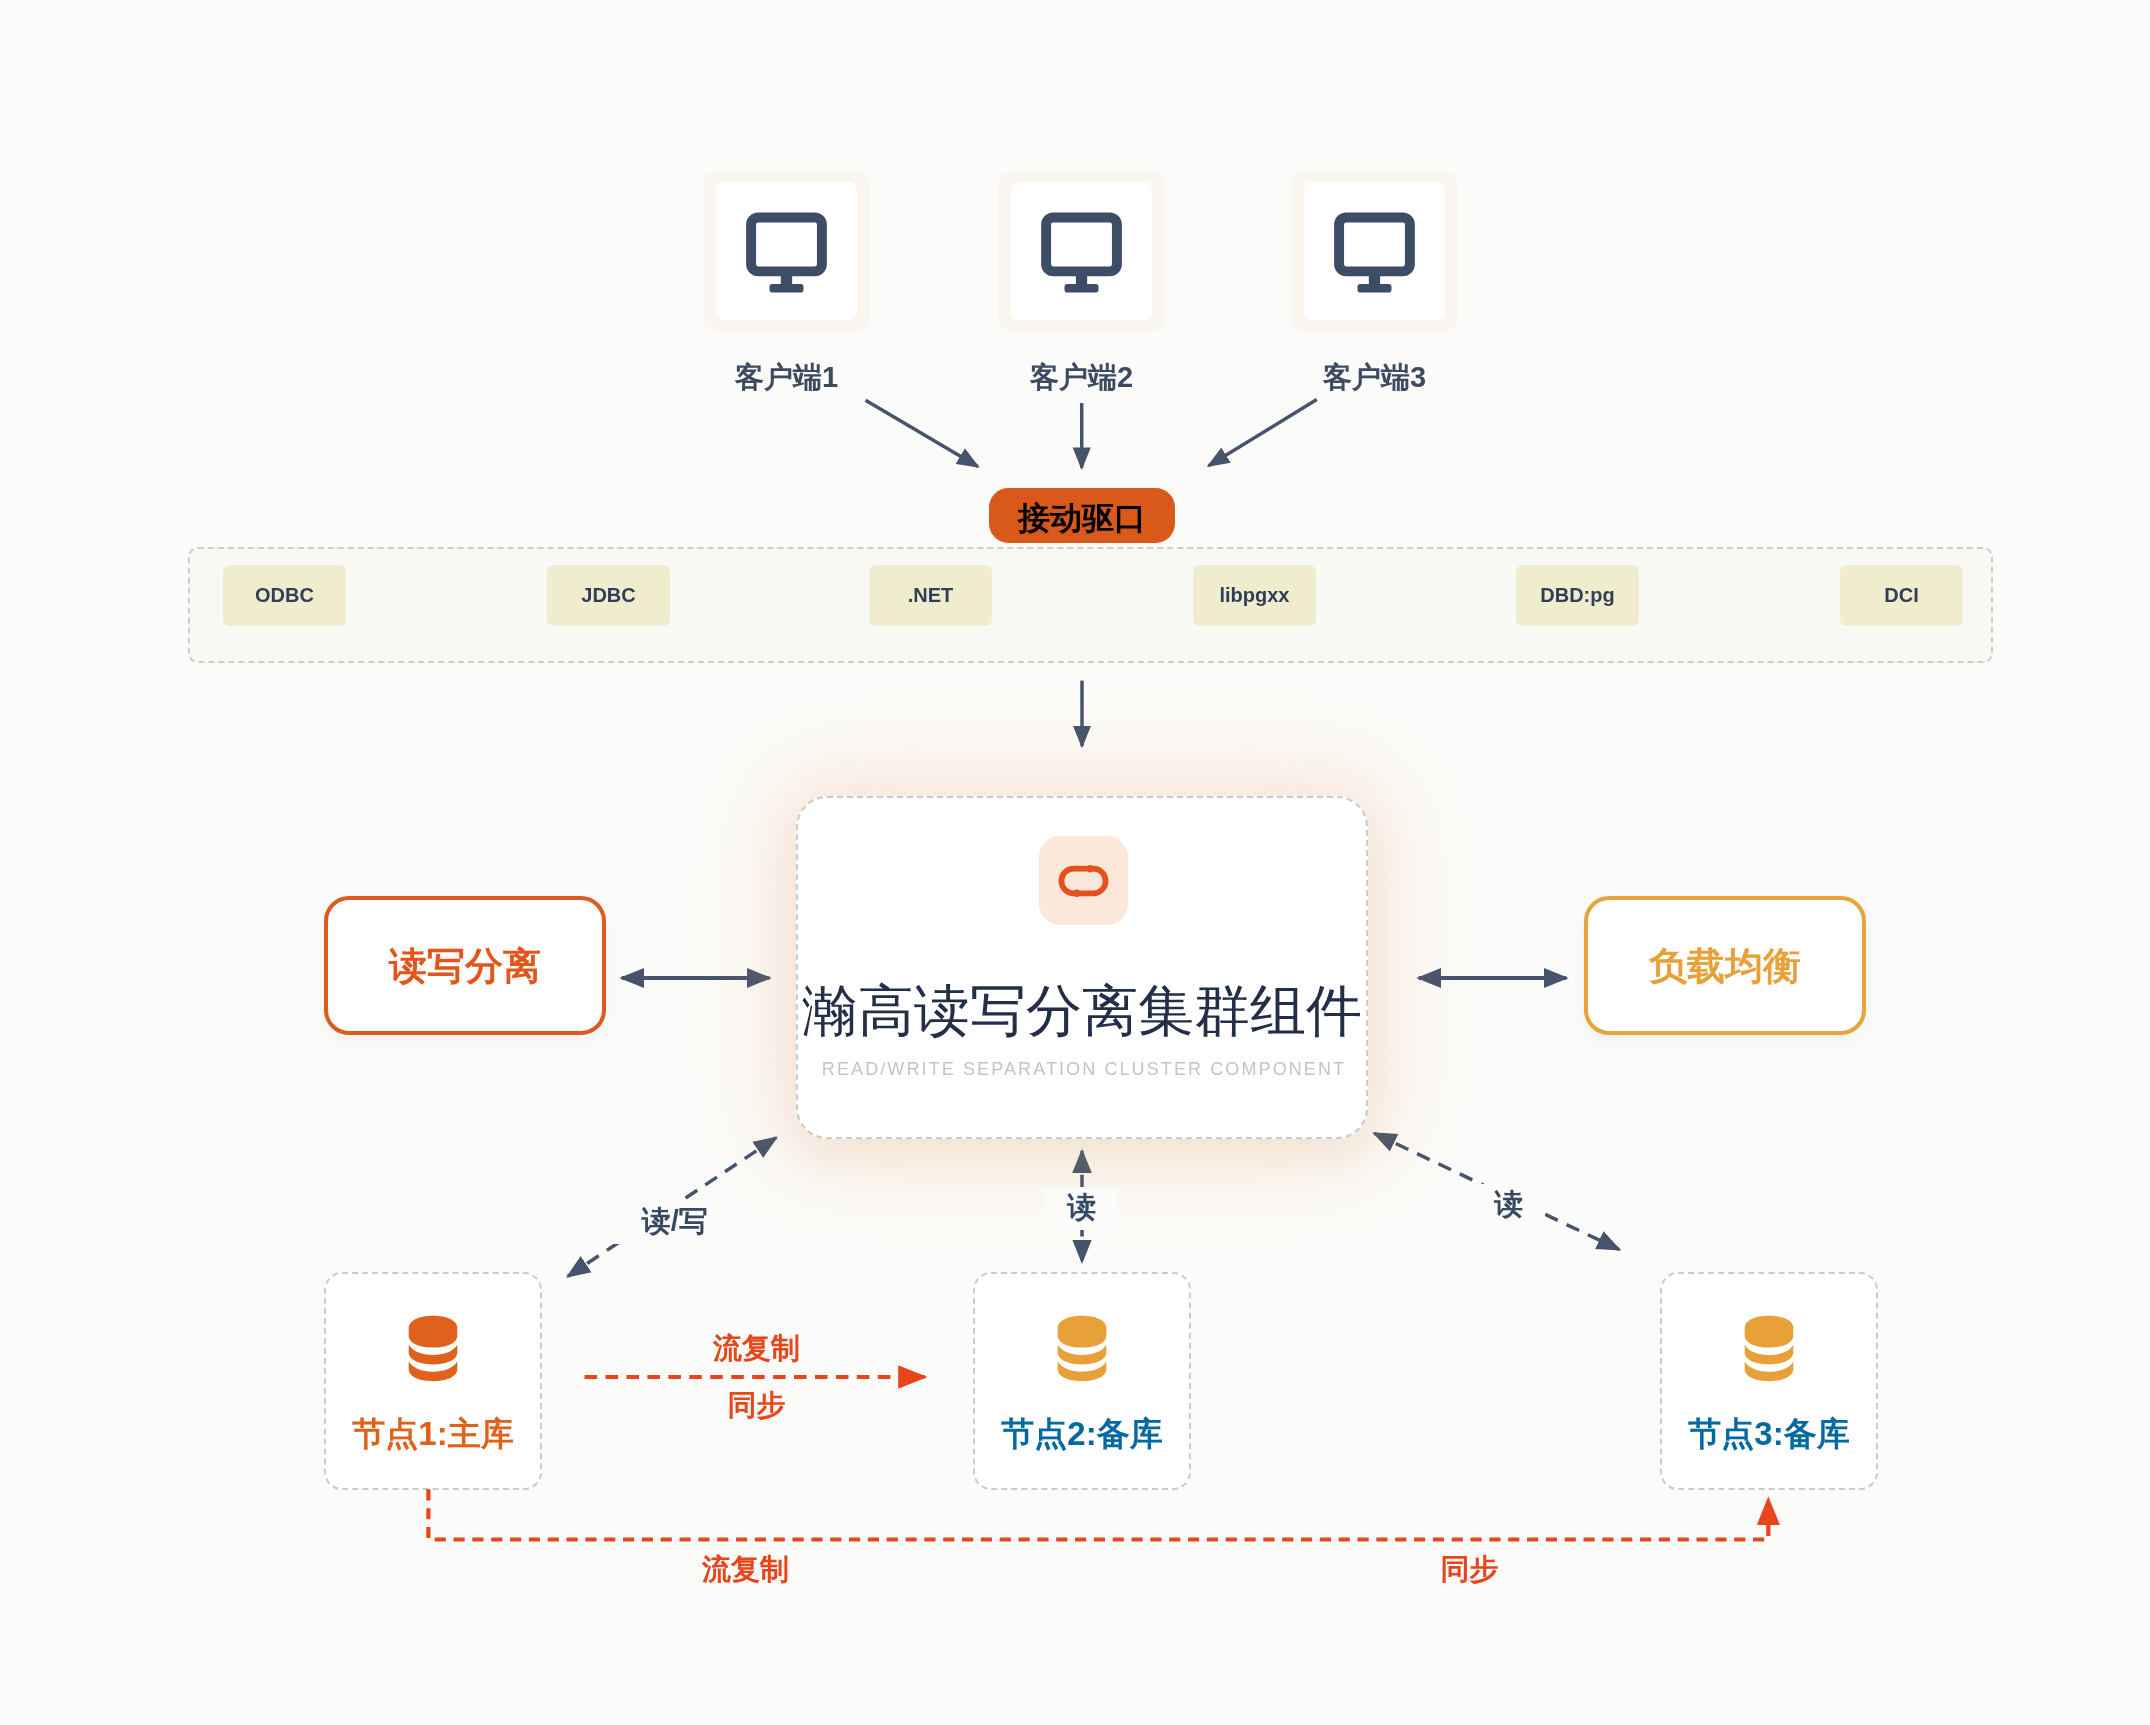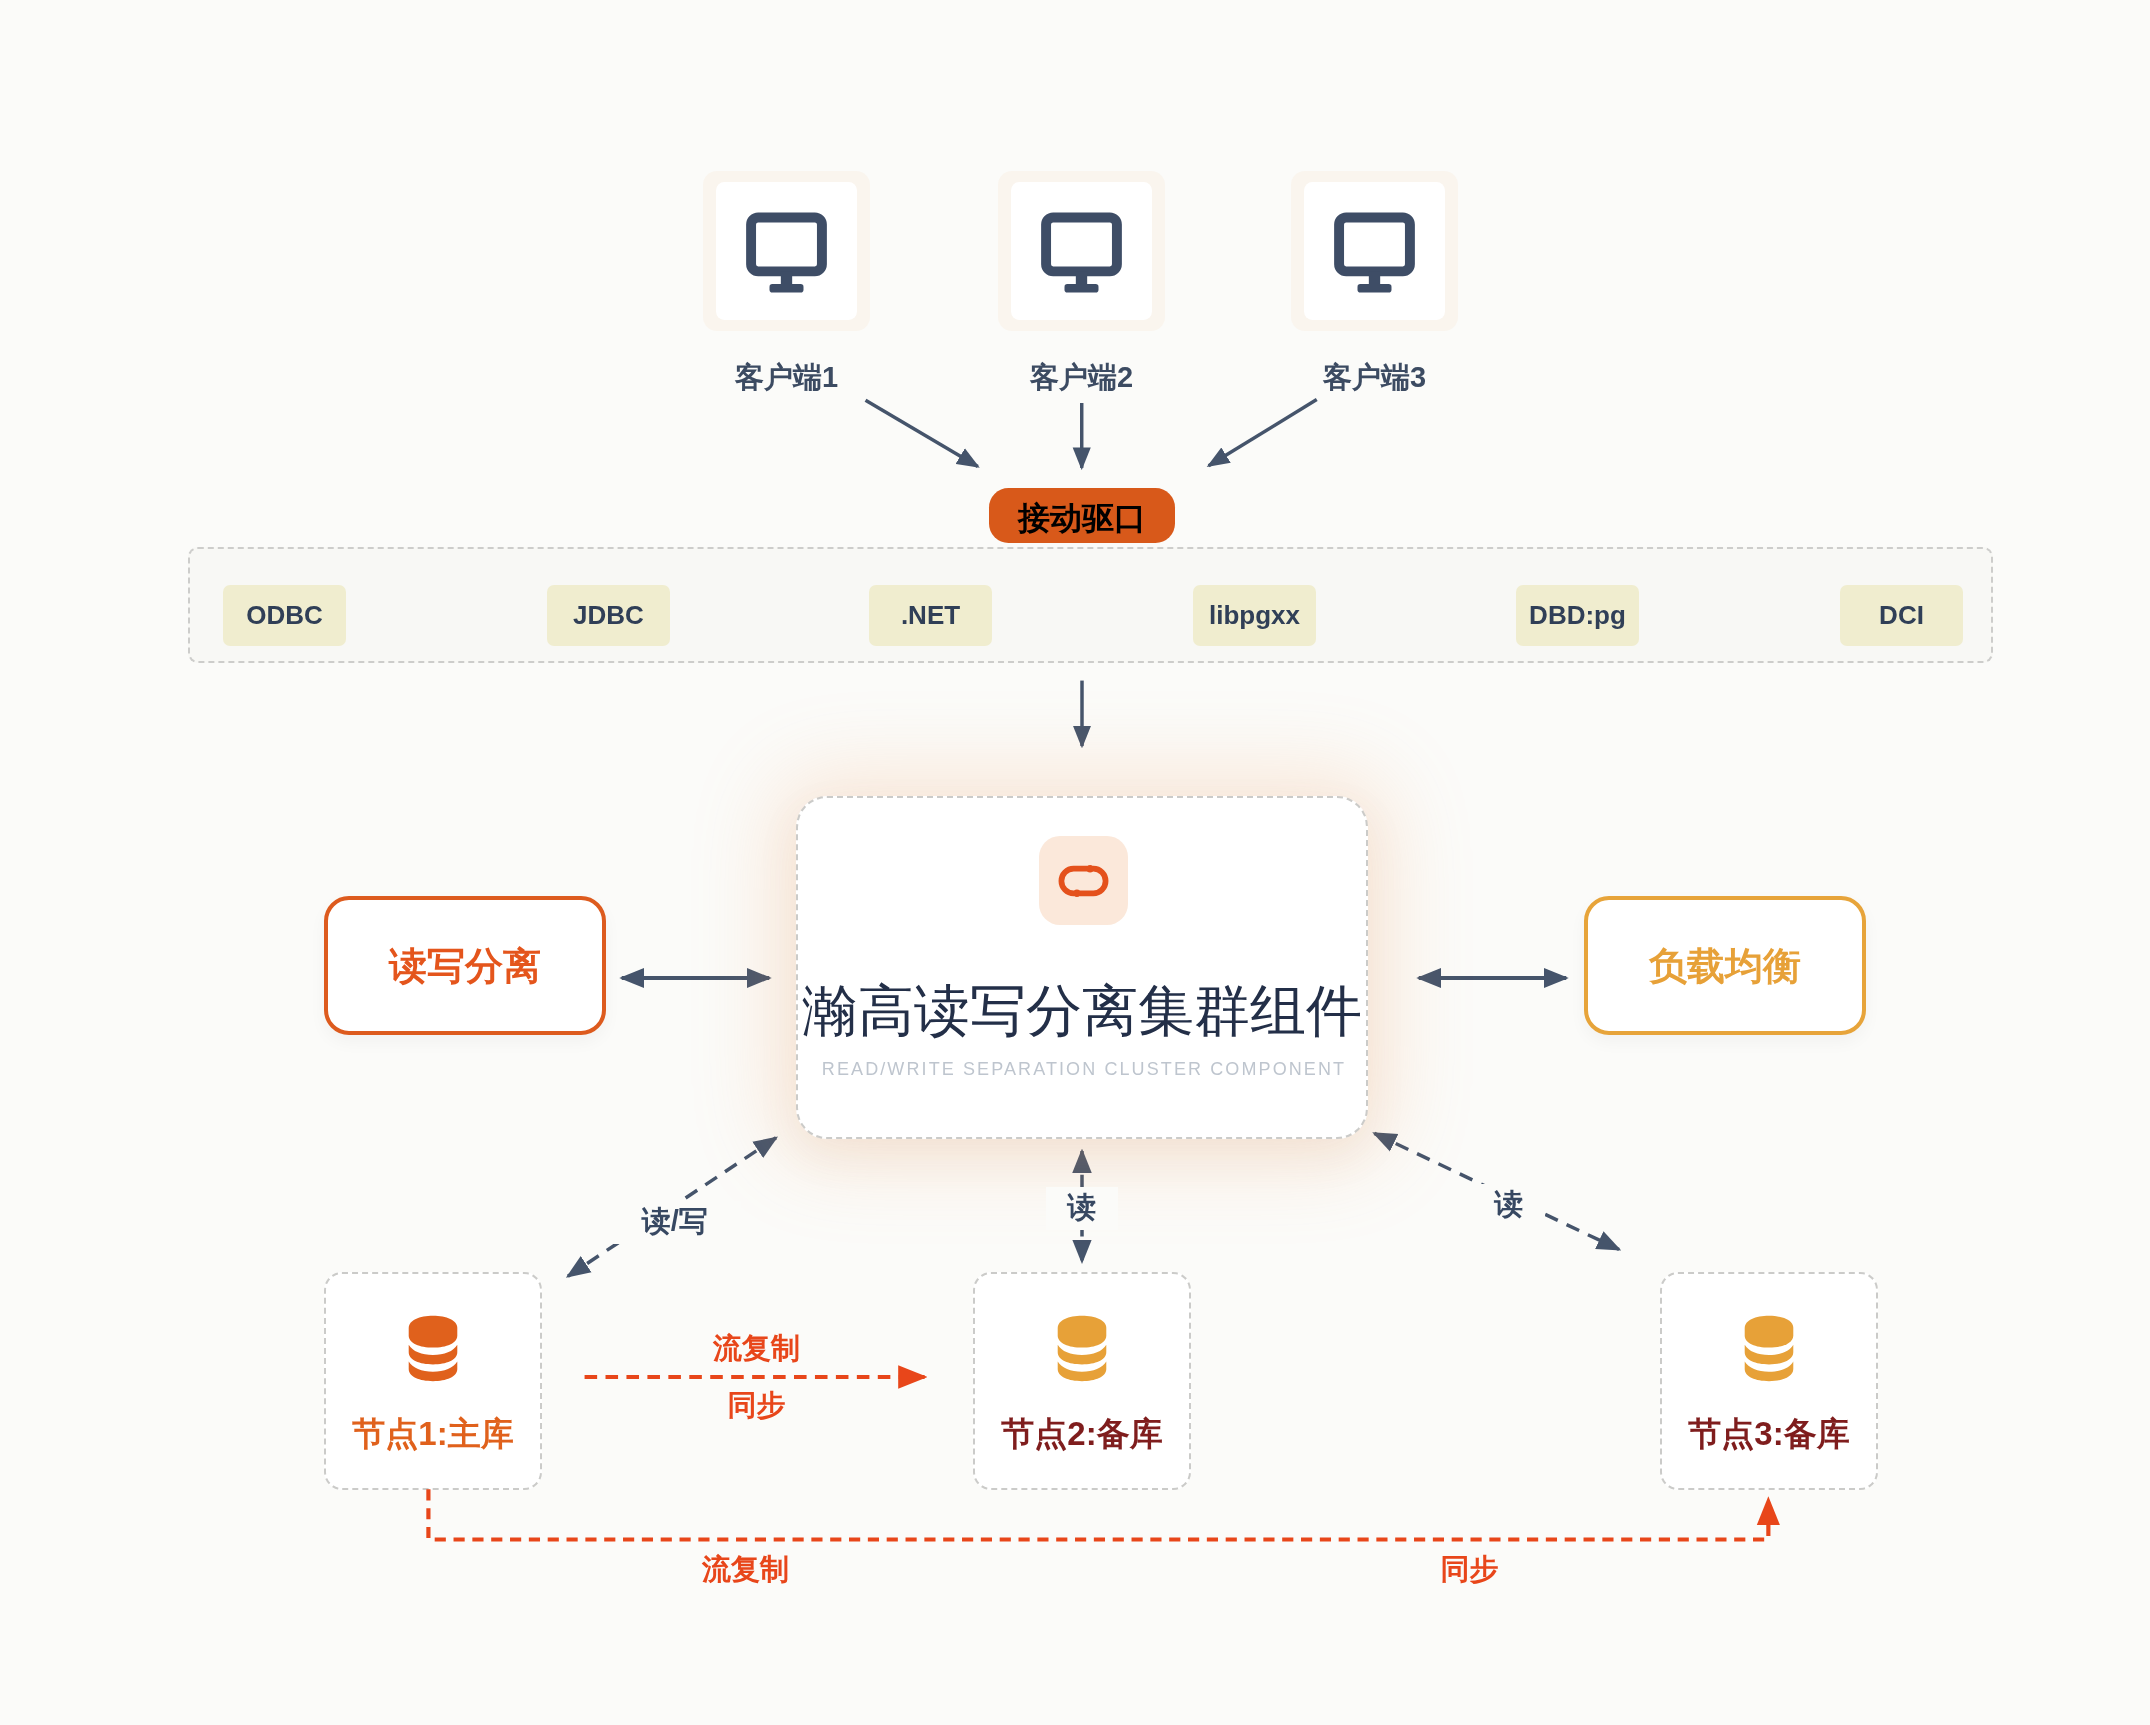--- a/index.html
+++ b/index.html
@@ -31,23 +31,23 @@
     background:#D8591A;border-radius:19.5px;z-index:3;
     color:#000000;font-size:32px;font-weight:bold;text-align:center;line-height:61px;
   }
 
   
   .driver-box{
     position:absolute;left:188px;top:547px;width:1805px;height:116px;
     background:#F8F8F5;border:2.1px dashed #CDCDCB;border-radius:9.8px;box-sizing:border-box;
   }
   .chip{
-    position:absolute;top:585px;width:123px;height:61px;
+    position:absolute;top:565px;width:123px;height:61px;
     background:#F0EDCF;border-radius:7px;
-    color:#303F57;font-size:26px;font-weight:bold;text-align:center;line-height:61px;
+    color:#303F57;font-size:20px;font-weight:bold;text-align:center;line-height:61px;
     z-index:2;
   }
 
   
   .center-card{
     position:absolute;left:796px;top:796px;width:572px;height:343px;
     background:#FFFFFF;border:2.1px dashed #CBCBC9;border-radius:31px;box-sizing:border-box;
     box-shadow:0 0 84px 21px rgba(246,160,96,0.22), 0 16.7px 42px rgba(150,110,80,0.08);
     z-index:2;
   }
@@ -84,21 +84,21 @@
   .node{
     position:absolute;top:1272px;width:218px;height:218px;background:#FFFFFF;
     border:2.1px dashed #CBCBC9;border-radius:18px;box-sizing:border-box;text-align:center;
   }
   .node .db{margin-top:39px;}
   .node-label{
     position:absolute;left:0;top:138px;width:100%;text-align:center;
     font-size:33px;font-weight:bold;
   }
   .node-orange{color:#E0611C;}
-  .node-amber{color:#7f1d1d;}
+  .node-amber{color:#0369a1;}
 
   
   .rep-label{
     position:absolute;width:153px;text-align:center;
     font-size:29px;font-weight:bold;color:#E8461A;z-index:2;
   }
   svg{display:block;overflow:visible;}
 </style>
 </head>
 <body>

